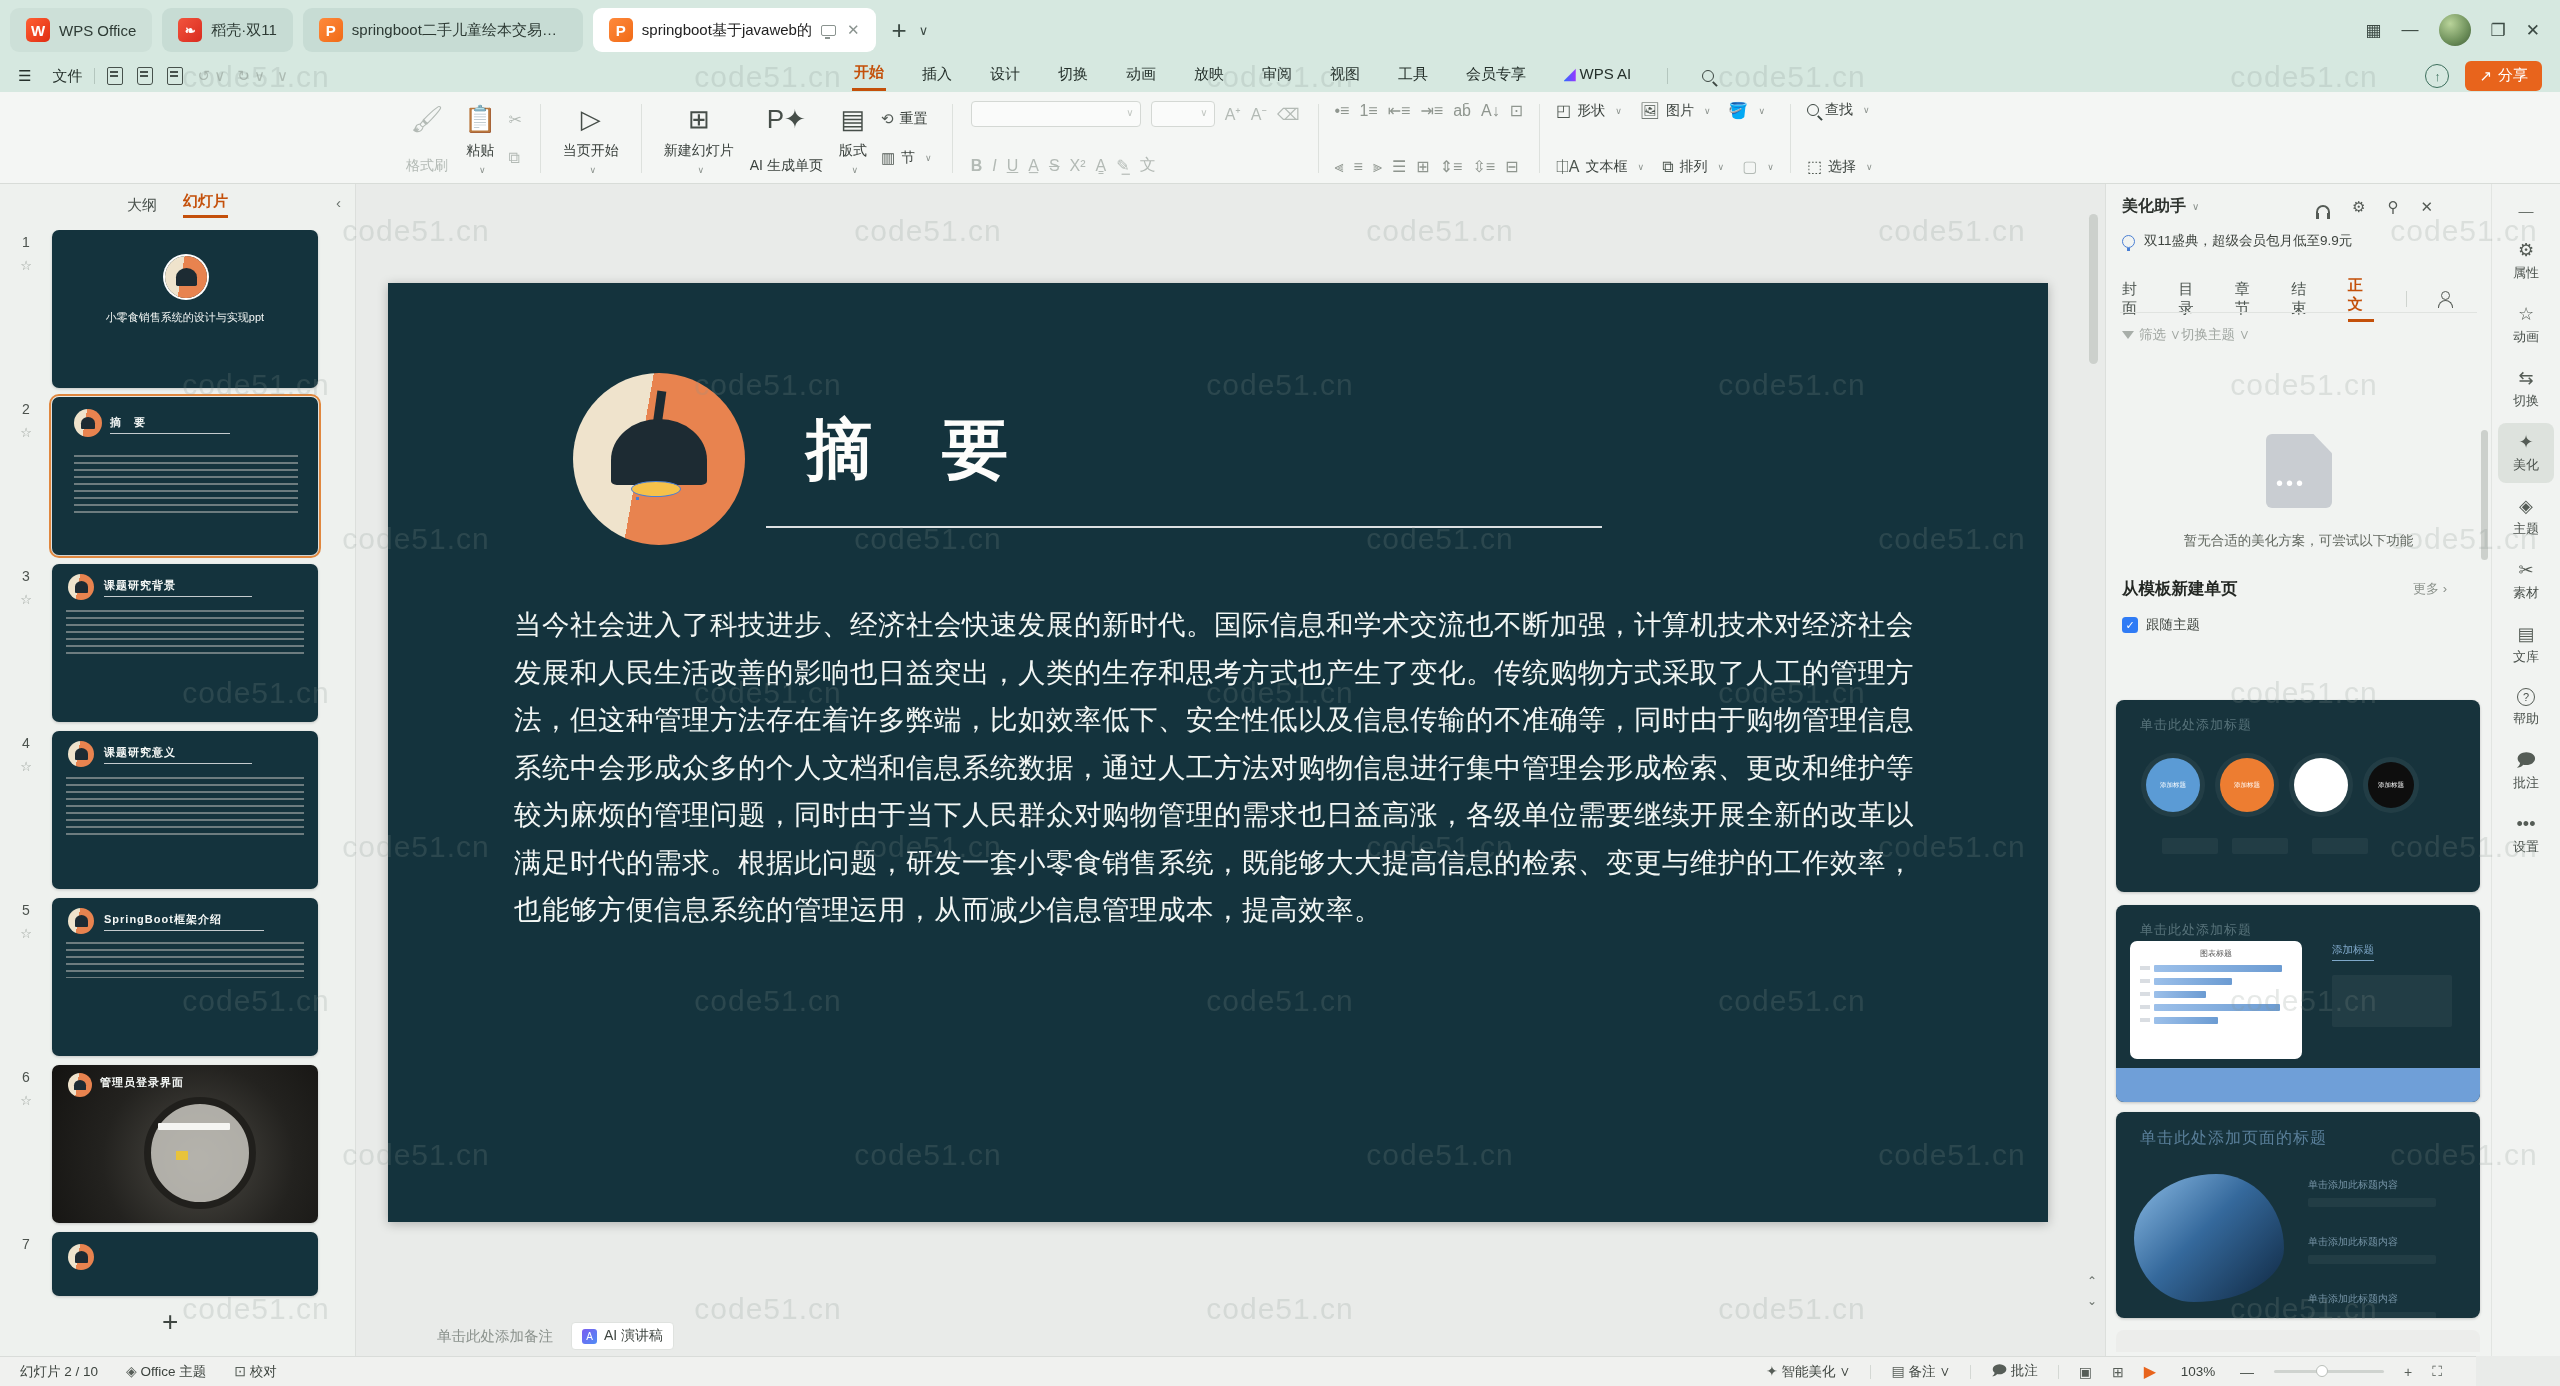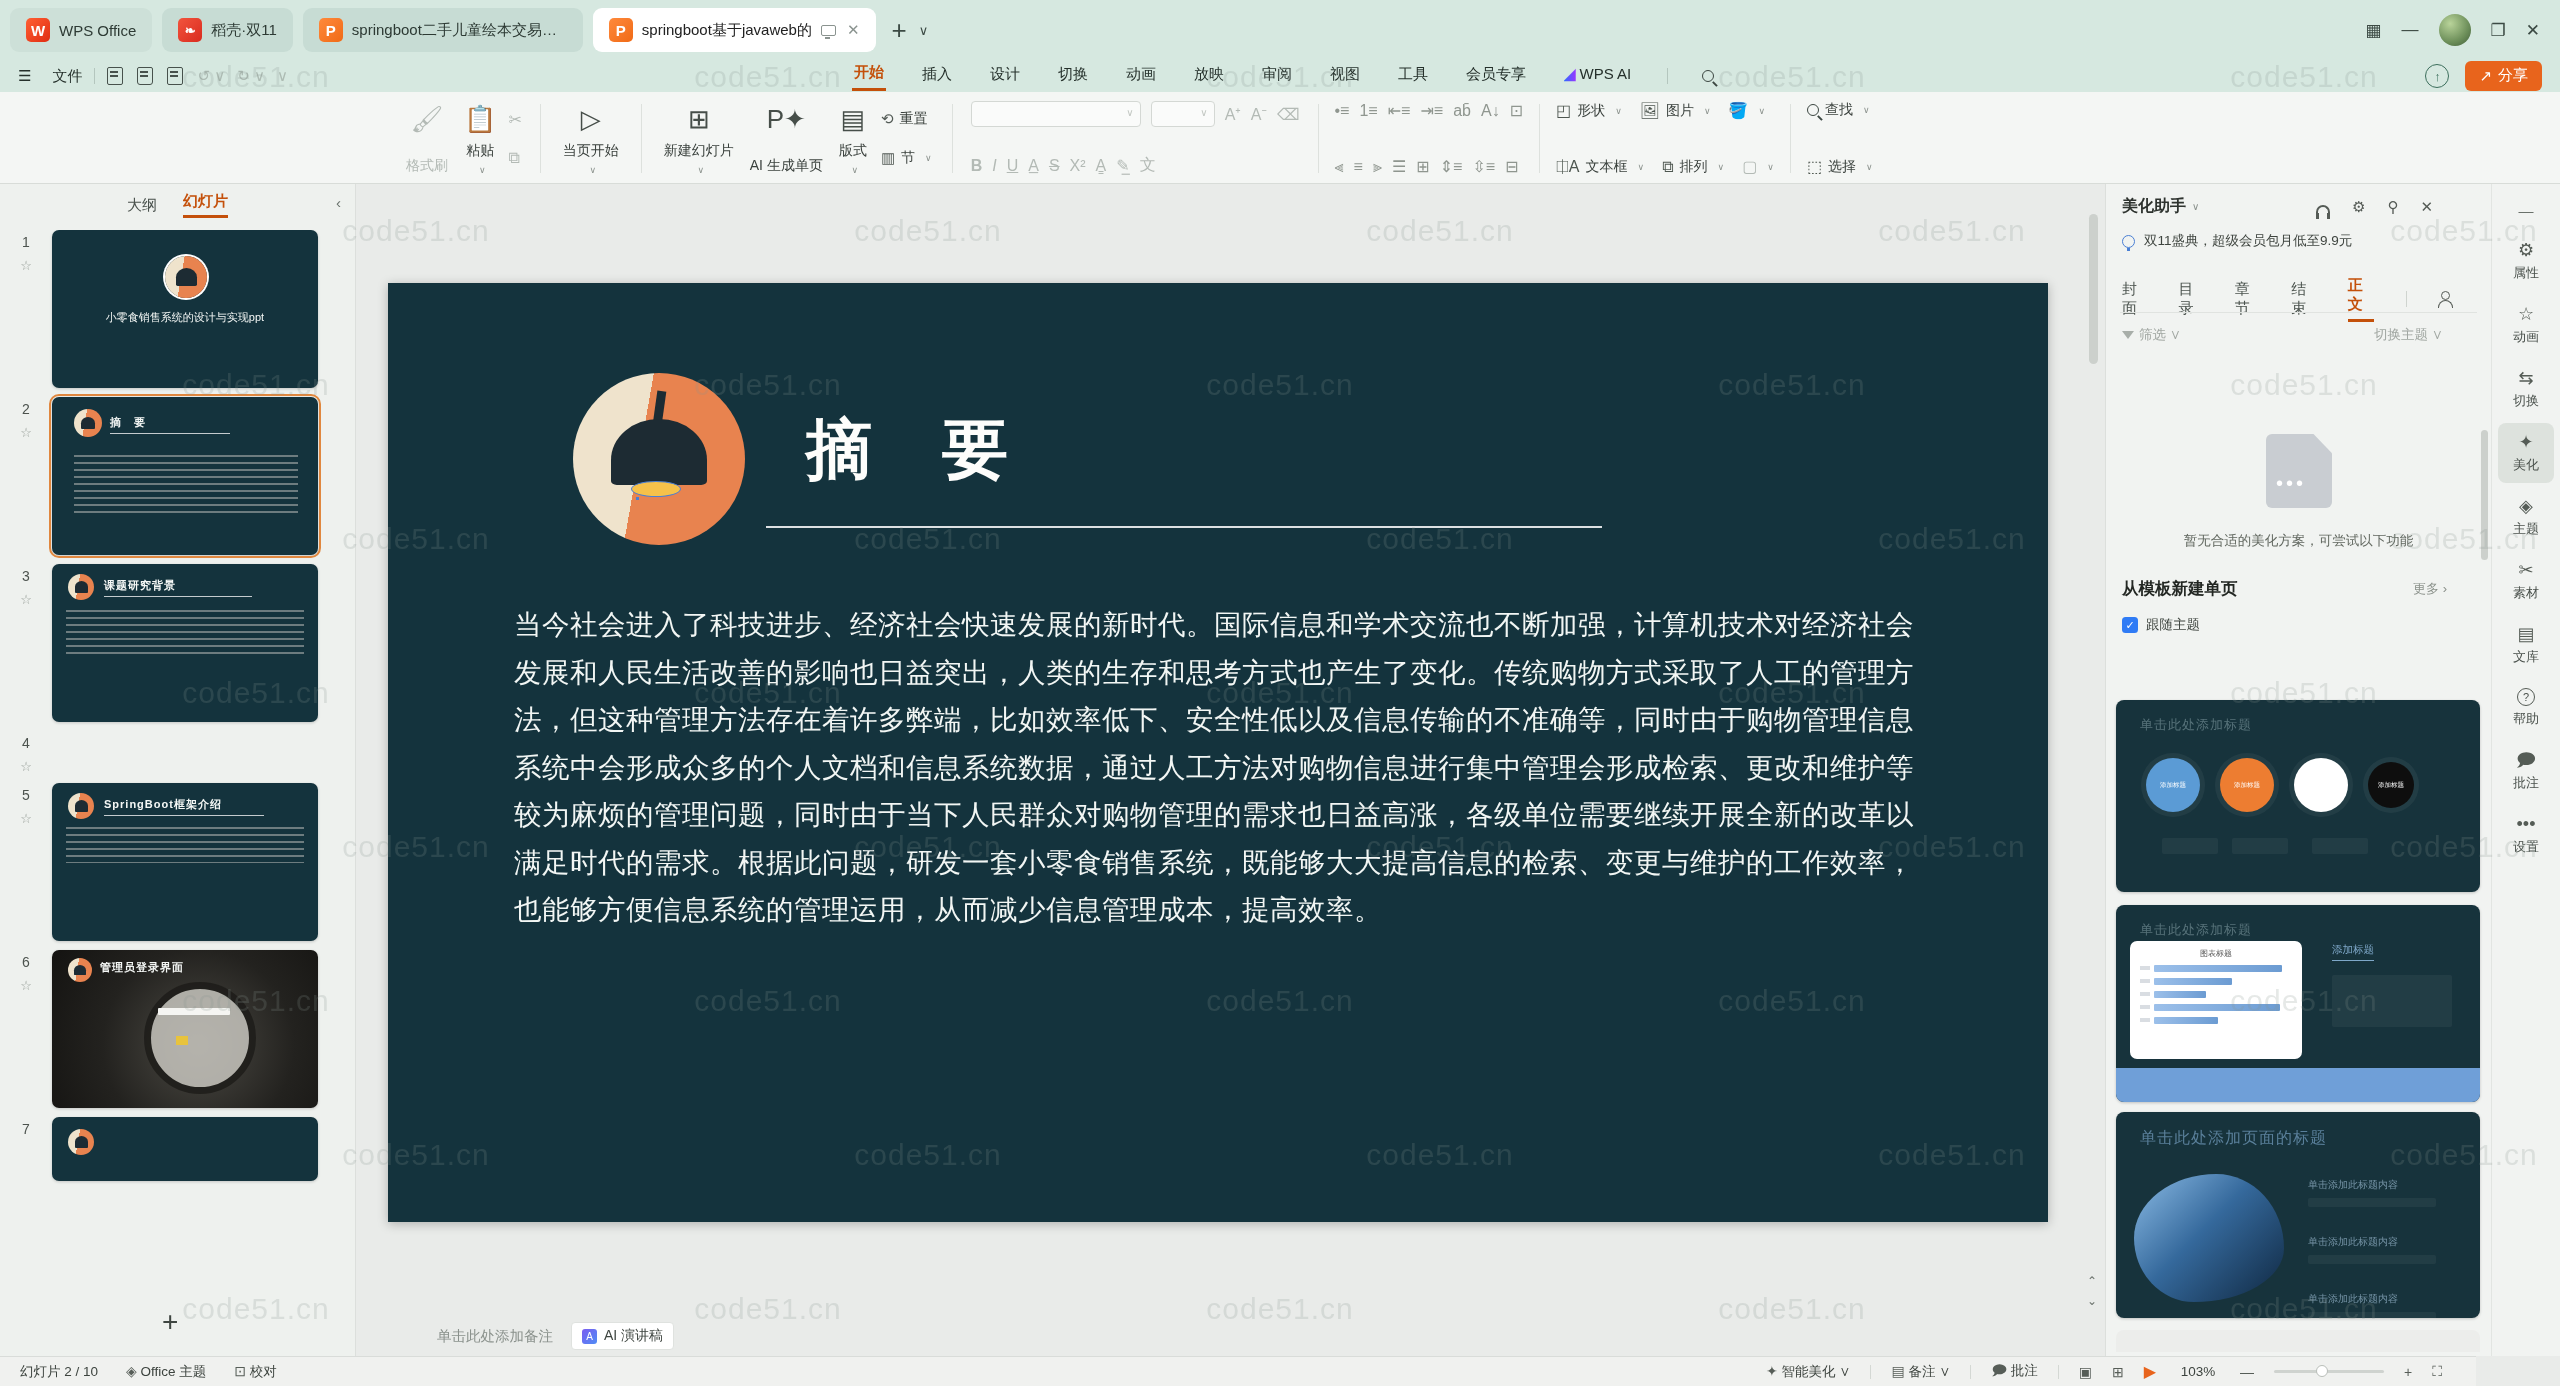--- a/index.html
+++ b/index.html
@@ -124,21 +124,21 @@
 .promo{position:absolute;left:16px;top:48px;display:flex;align-items:center;gap:9px;font-size:13.5px;color:#3e443f}
 .bulb{width:13px;height:13px;border:1.6px solid #4a7fd4;border-radius:50%;position:relative;flex:0 0 auto}
 .bulb::after{content:'';position:absolute;left:3.6px;bottom:-4px;width:3px;height:3px;background:#4a7fd4}
 .rtabs{position:absolute;left:16px;top:92px;right:40px;display:flex;gap:30px;font-size:15px;color:#4a524d;align-items:center}
 .rtab.active{color:#c4500a;font-weight:bold;border-bottom:3px solid #c4500a;padding-bottom:5px}
 .rtabsep{width:1px;height:16px;background:#cfd4cf;margin-left:2px}
 .person{width:16px;height:16px;position:relative}
 .person::before{content:'';position:absolute;left:4.5px;top:0;width:7px;height:7px;border:1.7px solid #555b56;border-radius:50%}
 .person::after{content:'';position:absolute;left:1px;top:9px;width:13px;height:7px;border:1.7px solid #555b56;border-bottom:none;border-radius:8px 8px 0 0}
 .rdiv{position:absolute;left:14px;right:14px;top:128px;height:1px;background:#e0e3e0}
-.filterrow{position:absolute;left:16px;right:48px;top:142px;display:flex;justify-content:space-between;font-size:13.5px;color:#a0a6a1}
+.filterrow{position:absolute;left:16px;right:48px;top:142px;display:flex;justify-content:flex-start;font-size:13.5px;color:#a0a6a1}
 .funnel{display:inline-block;width:0;height:0;border-left:6px solid transparent;border-right:6px solid transparent;border-top:8px solid #a8aea9;margin-right:5px}
 .emptybox{position:absolute;left:160px;top:250px;width:66px;height:74px;background:#c9cdd2;border-radius:6px;clip-path:polygon(0 0,72% 0,100% 26%,100% 100%,0 100%)}
 .emptybox .dots{position:absolute;left:10px;top:38px;color:#fff;font-size:20px;letter-spacing:3px}
 .emptytext{position:absolute;left:0;right:0;top:348px;text-align:center;font-size:13.5px;color:#61675f}
 .sectionrow{position:absolute;left:16px;right:44px;top:394px;display:flex;justify-content:space-between;align-items:center}
 .sectiontitle{font-size:16.5px;font-weight:bold;color:#232723}
 .morelink{font-size:13px;color:#8b918b}
 .followrow{position:absolute;left:16px;top:432px;display:flex;align-items:center;gap:8px;font-size:13.5px;color:#3e443f}
 .chk{width:16px;height:16px;background:#2f7bf5;border-radius:3.5px;color:#fff;font-size:11px;display:flex;align-items:center;justify-content:center}
 .tcard{position:absolute;left:10px;width:364px;background:#17333c;border-radius:8px;overflow:hidden;box-shadow:0 1px 3px rgba(0,0,0,.2)}
@@ -413,20 +413,25 @@
         <div class="ttitle" style="left:52px;top:14px;width:148px">课题研究背景</div>
         <div class="tline" style="left:14px;top:46px;width:238px;height:44px"></div>
       </div>
     </div>
 
     <div class="sitem">
       <div class="sgut">
           <span>4</span>
           <span class="star">☆</span>
         </div>
+      <div class="thumb">
+        <div class="minilamp" style="left:16px;top:10px;width:26px;height:26px"></div>
+        <div class="ttitle" style="left:52px;top:14px;width:148px">课题研究意义</div>
+        <div class="tline" style="left:14px;top:46px;width:238px;height:58px"></div>
+      </div>
     </div>
 
     <div class="sitem">
       <div class="sgut">
           <span>5</span>
           <span class="star">☆</span>
         </div>
       <div class="thumb">
         <div class="minilamp" style="left:16px;top:10px;width:26px;height:26px"></div>
         <div class="ttitle" style="left:52px;top:14px;width:160px">SpringBoot框架介绍</div>

